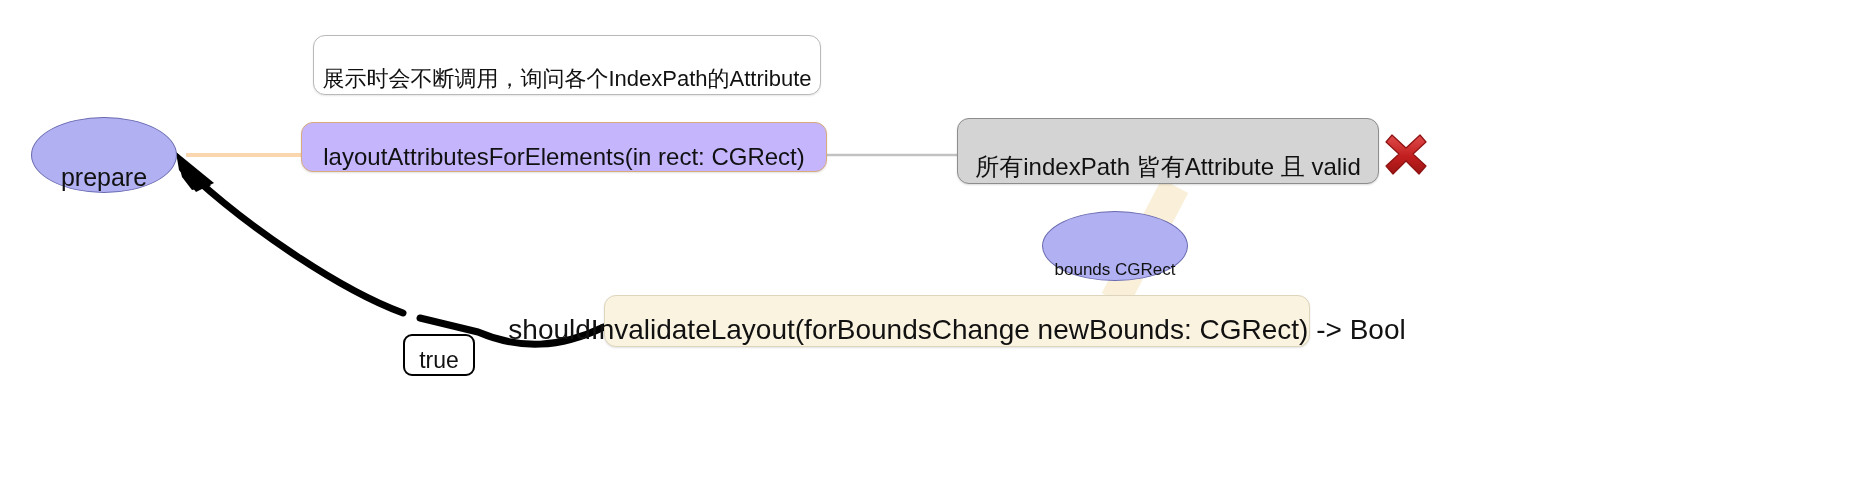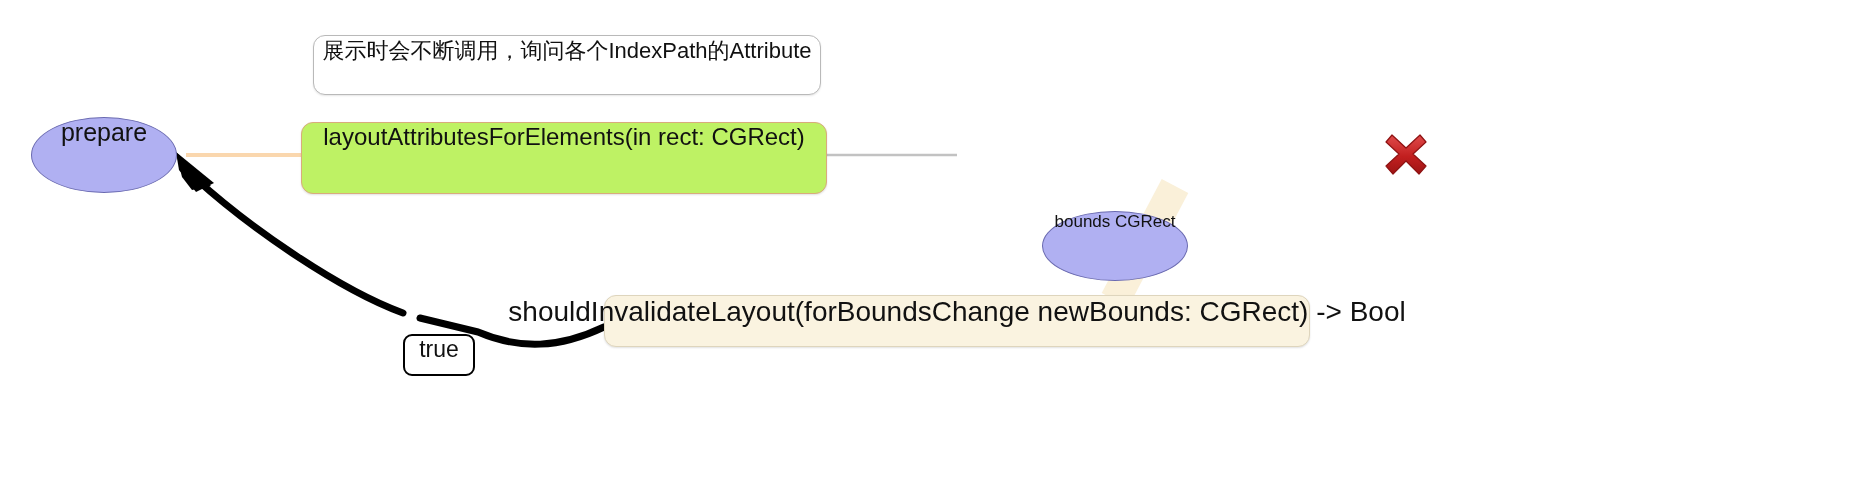--- a/index.html
+++ b/index.html
@@ -25,21 +25,21 @@
     position: absolute;
     left: 0; top: 0;
     width: 1862px;
     height: 490px;
     pointer-events: none;
   }
   .node {
     position: absolute;
     box-sizing: border-box;
     display: flex;
-    align-items: flex-start;
+    align-items: flex-end;
     justify-content: center;
     text-align: center;
     color: #111111;
     white-space: nowrap;
   }
 
   
   .ellipse-node {
     border-radius: 50%;
     background: #b0b0f2;
@@ -71,22 +71,22 @@
     height: 60px;
     background: #ffffff;
     border: 1px solid #b9b9b9;
     font-size: 22px;
     box-shadow: 0 1px 2px rgba(0,0,0,0.10);
   }
   #node-layout-attributes {
     left: 301px;
     top: 122px;
     width: 526px;
-    height: 72px;
-    background: #bef264;
+    height: 50px;
+    background: #c4b5fd;
     border: 1px solid #d9ab7c;
     font-size: 24px;
     box-shadow: 0 1px 2px rgba(0,0,0,0.12);
   }
   #node-all-valid {
     left: 957px;
     top: 118px;
     width: 422px;
     height: 66px;
     background: #d4d4d4;
@@ -151,20 +151,23 @@
   </div>
 
   <div class="node rect-node" id="note-box">
     <span>展示时会不断调用，询问各个IndexPath的Attribute</span>
   </div>
 
   <div class="node rect-node" id="node-layout-attributes">
     <span>layoutAttributesForElements(in rect: CGRect)</span>
   </div>
 
+  <div class="node rect-node" id="node-all-valid">
+    <span>所有indexPath 皆有Attribute 且 valid</span>
+  </div>
 
   <svg id="mark-cross" viewBox="0 0 46 46" xmlns="http://www.w3.org/2000/svg">
     <defs>
       <linearGradient id="crossGrad" x1="0" y1="0" x2="0" y2="1">
         <stop offset="0%" stop-color="#e04b4b"></stop>
         <stop offset="55%" stop-color="#c21f1f"></stop>
         <stop offset="100%" stop-color="#9e1414"></stop>
       </linearGradient>
     </defs>
     <path d="M 9 4 L 23 17 L 37 4 L 43 11 L 30 23 L 43 35 L 36 43 L 23 30 L 10 43 L 3 35 L 16 23 L 3 11 Z" fill="url(#crossGrad)" stroke="#8e1212" stroke-width="1.2" stroke-linejoin="round"></path>

